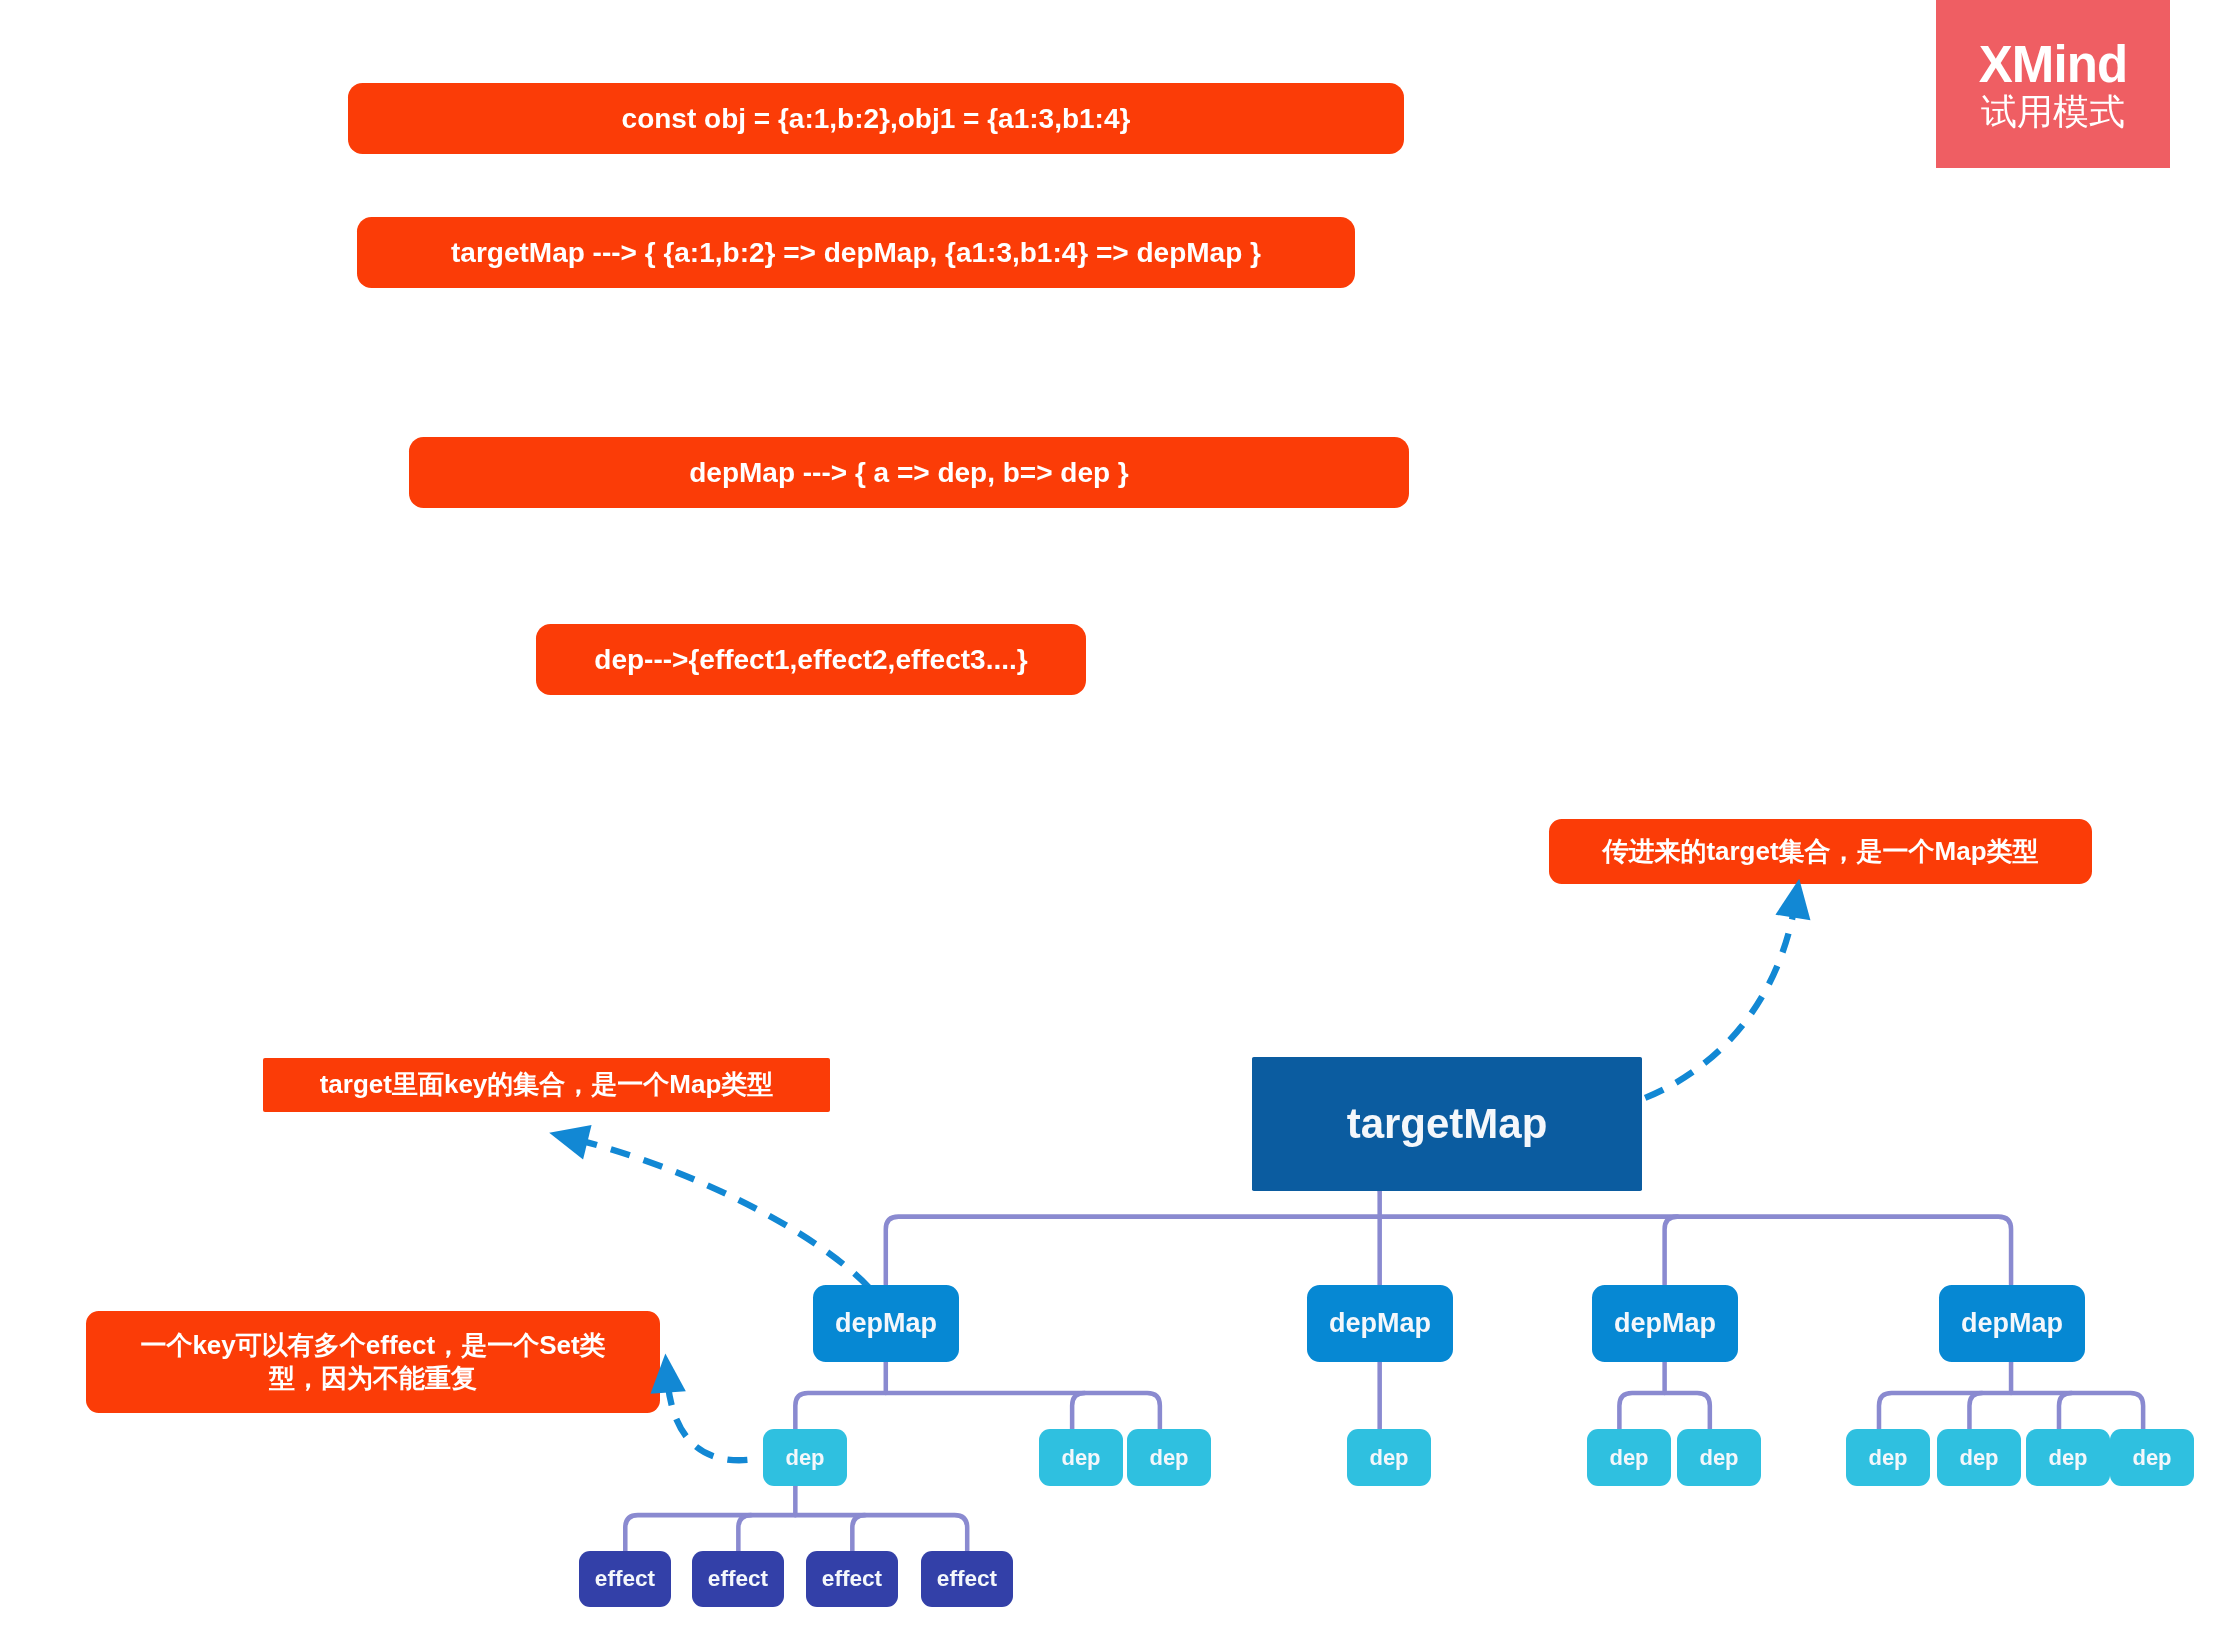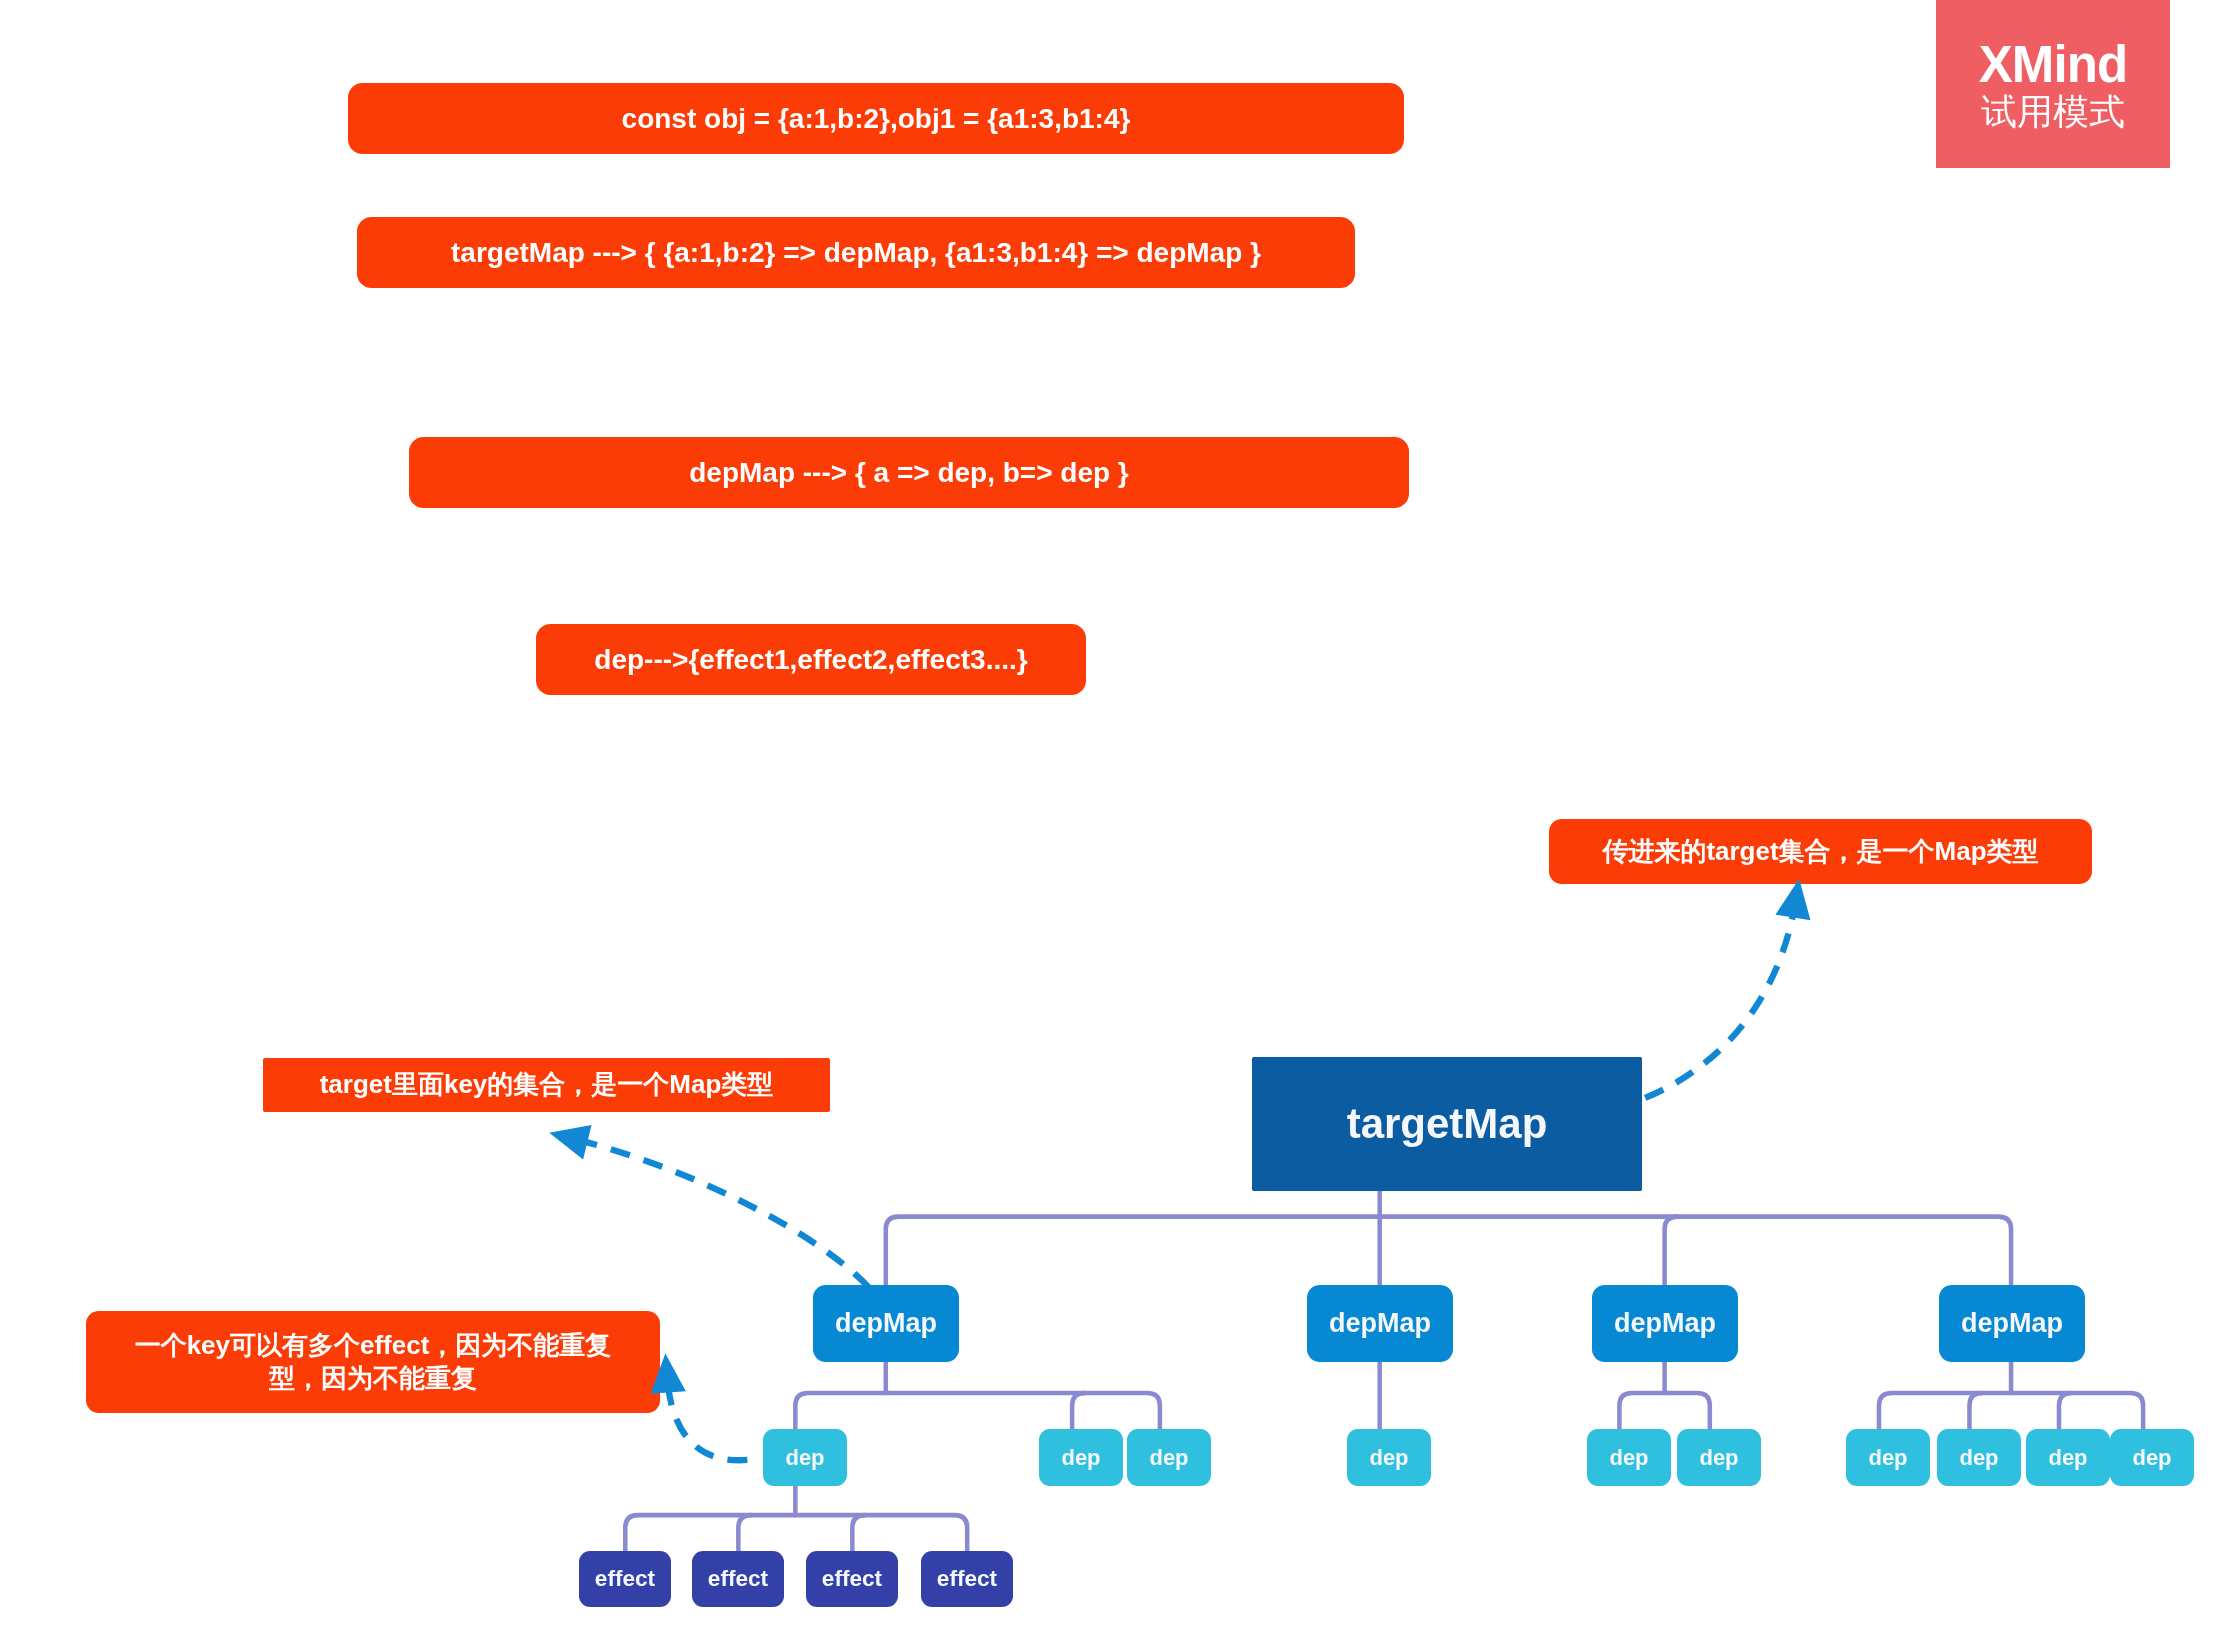--- a/index.html
+++ b/index.html
@@ -140,21 +140,21 @@
 
   <div class="callout note-1">const obj = {a:1,b:2},obj1 = {a1:3,b1:4}</div>
   <div class="callout note-2">targetMap ---&gt; { {a:1,b:2} =&gt; depMap, {a1:3,b1:4} =&gt; depMap }</div>
   <div class="callout note-3">depMap ---&gt; { a =&gt; dep, b=&gt; dep }</div>
   <div class="callout note-4">dep---&gt;{effect1,effect2,effect3....}</div>
 
   <div class="callout note-target-set">传进来的target集合，是一个Map类型</div>
   <div class="callout note-key-set">target里面key的集合，是一个Map类型</div>
   <div class="callout note-effect-set">
     <span>
-      <span>一个key可以有多个effect，因为不能重复</span><br>
+      <span>一个key可以有多个effect，是一个Set类</span><br>
       <span>型，因为不能重复</span>
     </span>
   </div>
 
   <svg class="links" viewBox="0 0 2467 1823">
     <defs>
       <marker id="arrowhead" markerWidth="7" markerHeight="7" refX="3.2" refY="3.2" orient="auto" markerUnits="strokeWidth">
         <path d="M0.4,0.4 L6.6,3.2 L0.4,6.0 Z" fill="#1288d4"></path>
       </marker>
     </defs>

